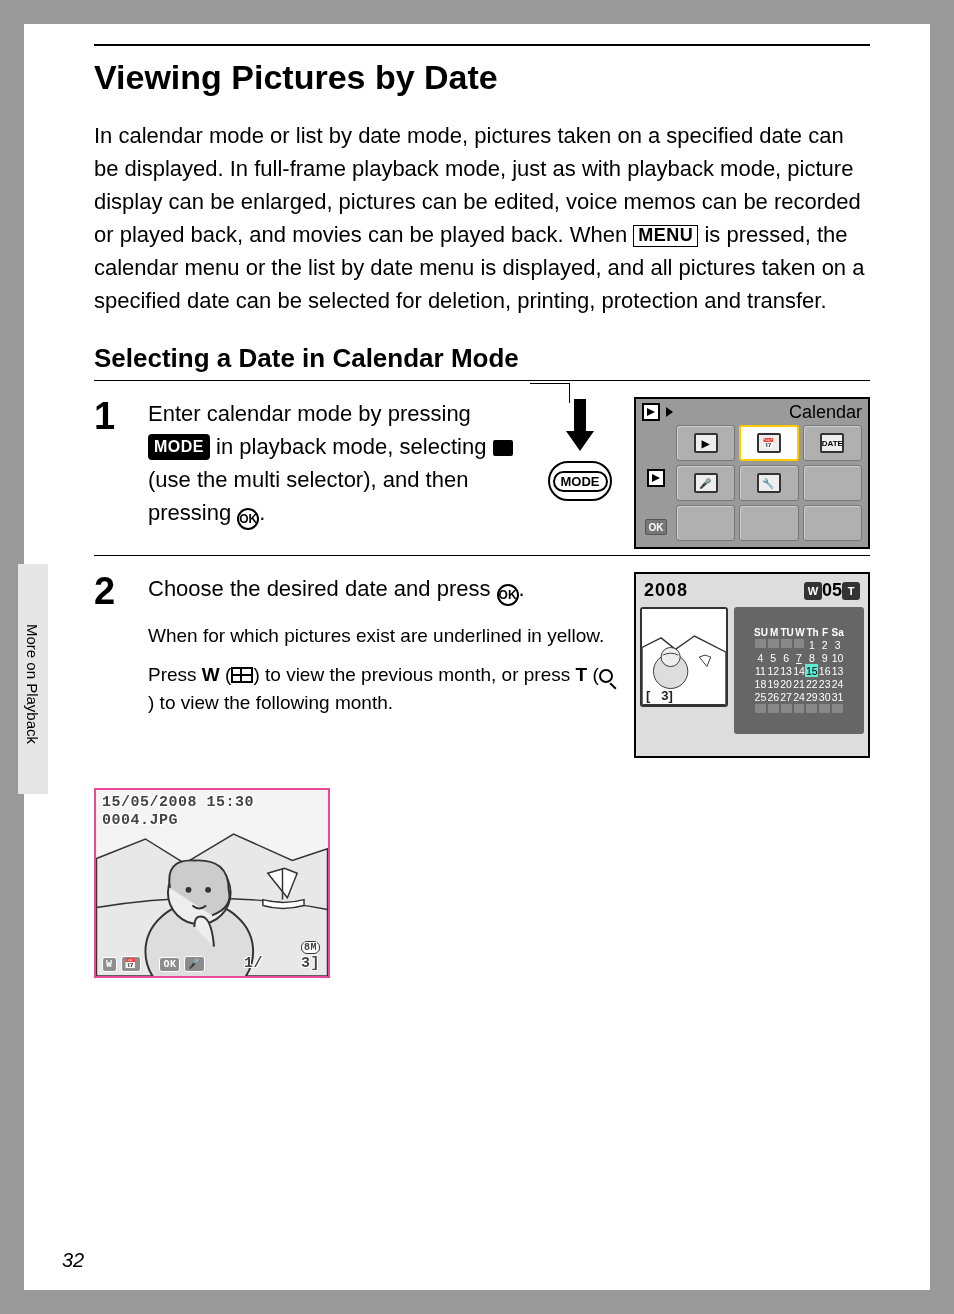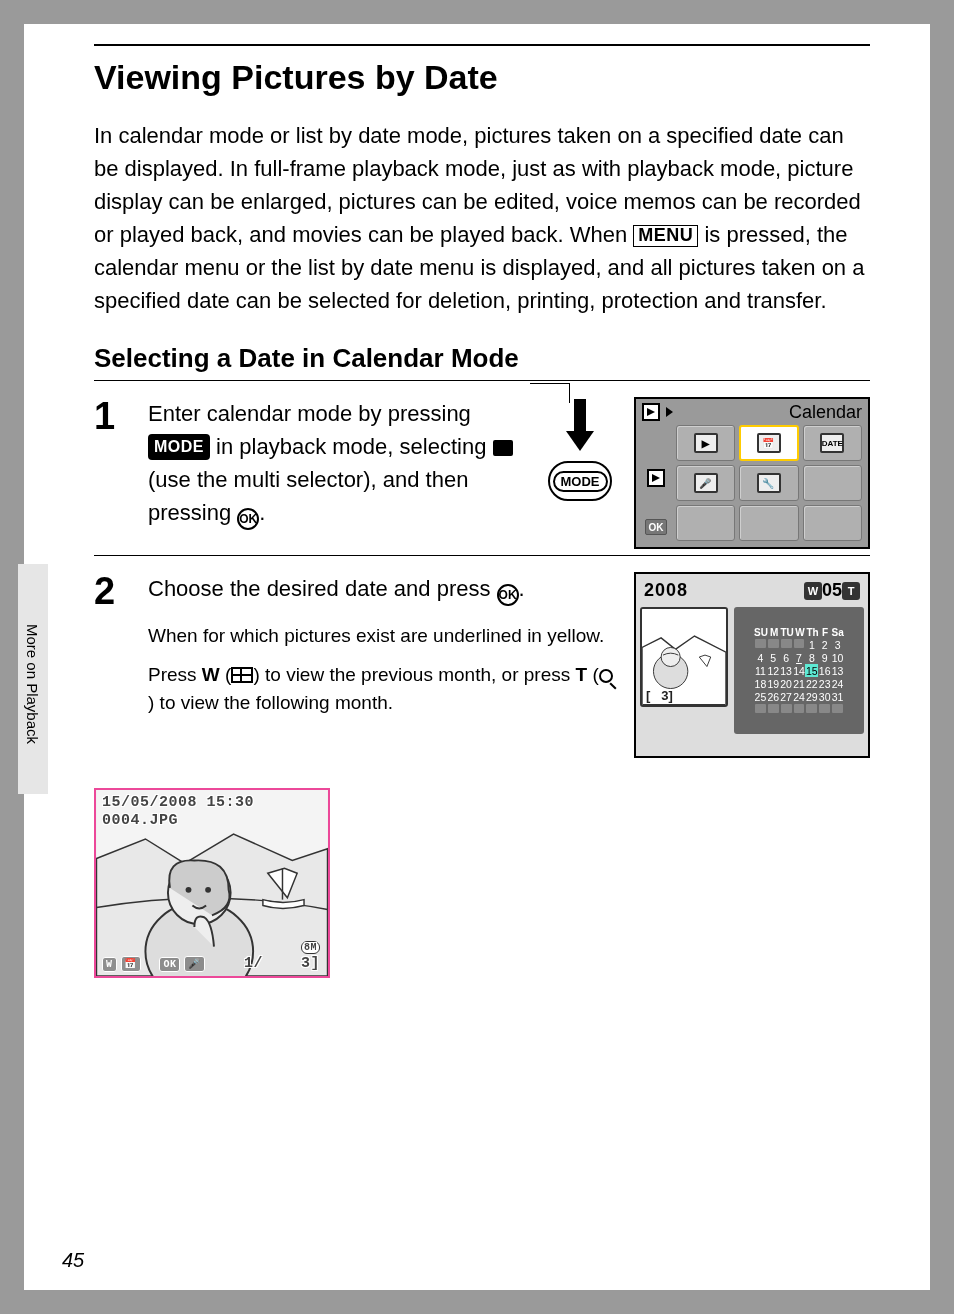--- a/index.html
+++ b/index.html
@@ -589,14 +589,14 @@
           <span class="osd-badge">W</span>
           <span class="osd-badge">📅</span>
           <span style="width:10px"></span>
           <span class="osd-badge">OK</span>
           <span class="osd-badge">🎤</span>
         </div>
       </div>
     </div>
   </div>
 
-  <div class="page-num">45</div>
+  <div class="page-num">32</div>
 </div>
 
 </body></html>

